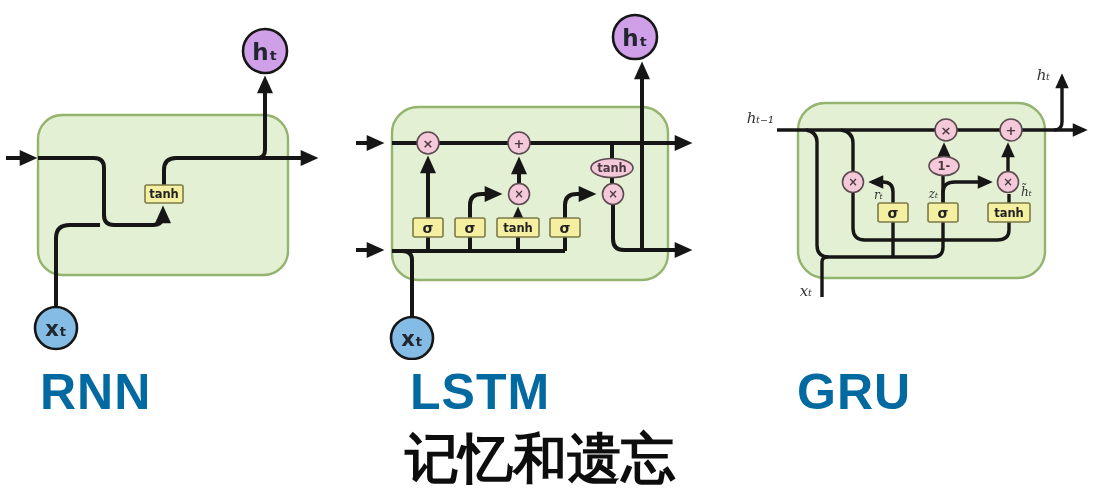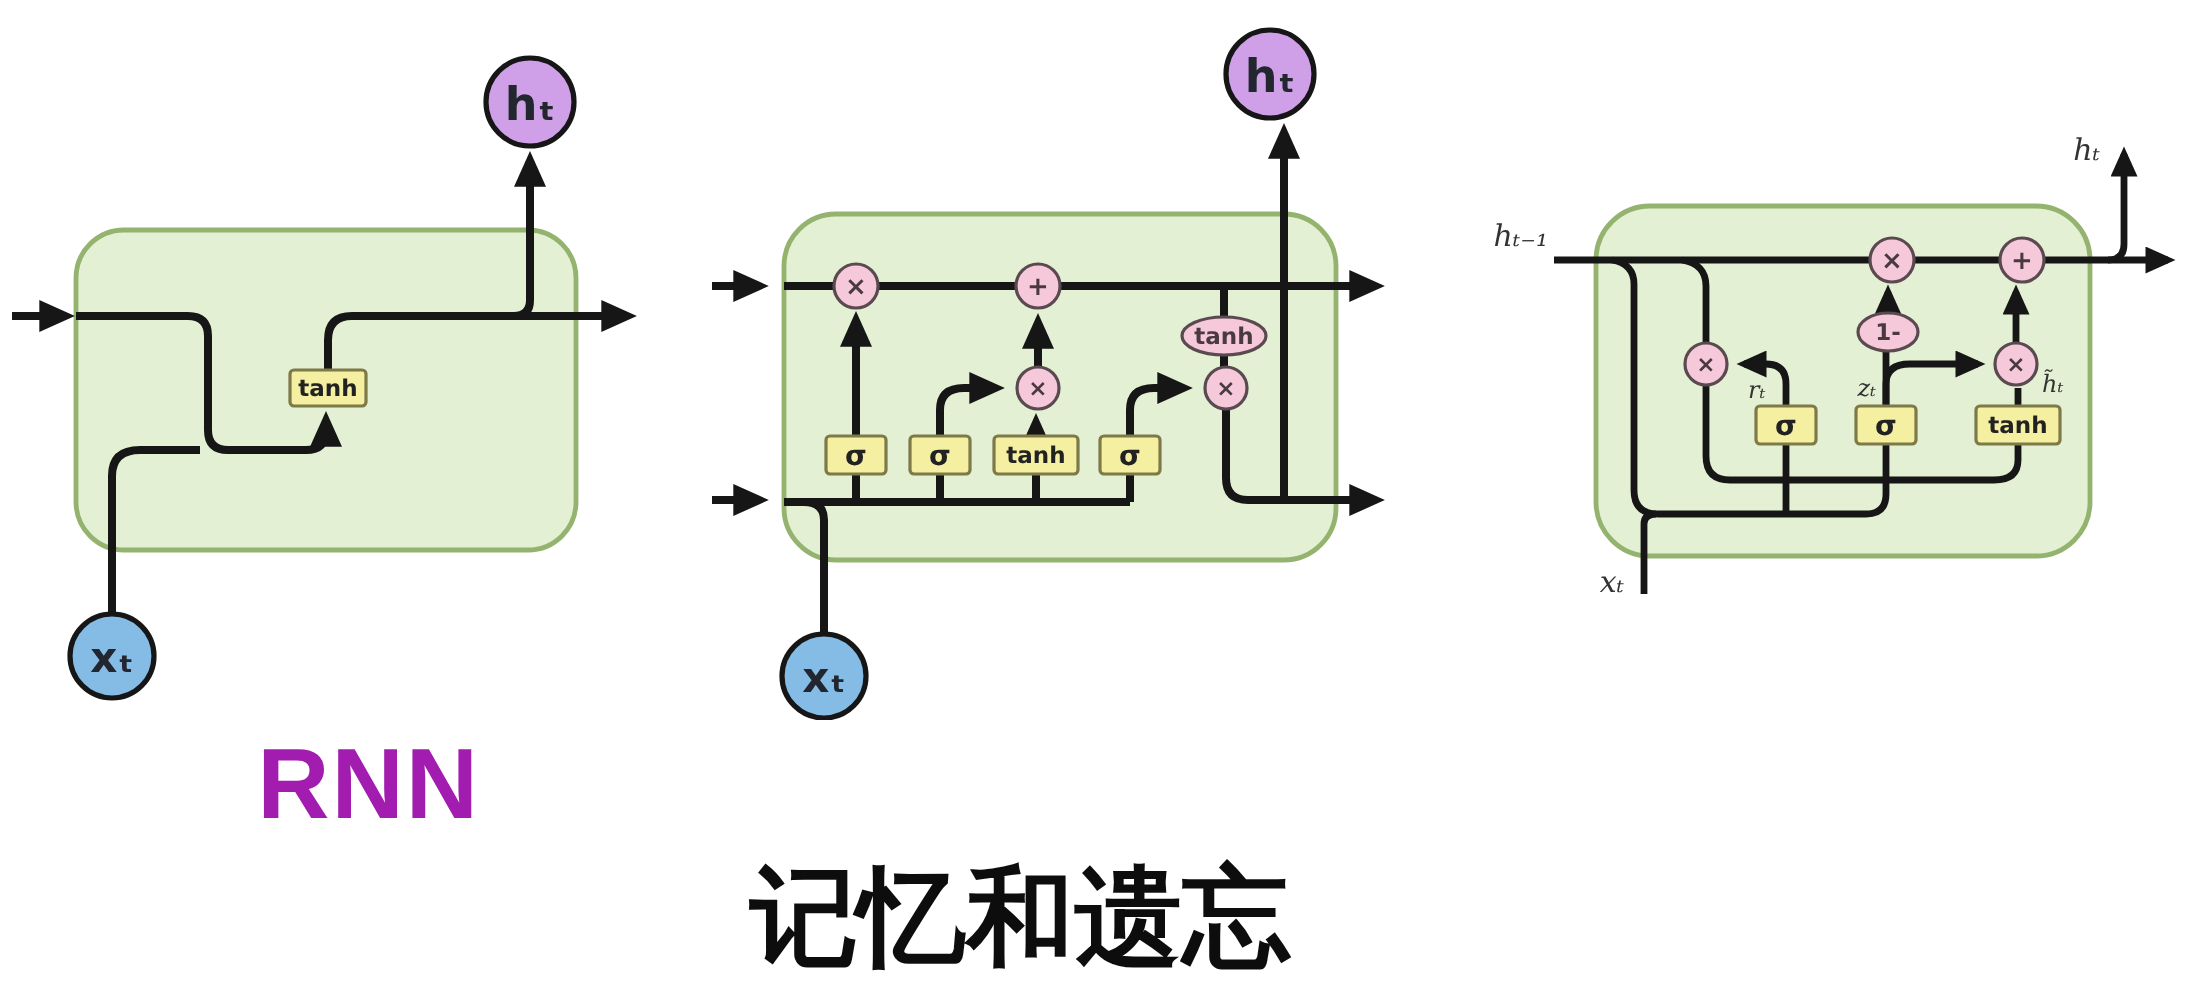--- a/index.html
+++ b/index.html
@@ -14,23 +14,23 @@
   .gate-text{font:600 14px "DejaVu Sans",sans-serif;fill:#222;text-anchor:middle;}
   .gate-text-sm{font:600 11.5px "DejaVu Sans",sans-serif;fill:#222;text-anchor:middle;}
   .op-text{font:700 13px "DejaVu Sans",sans-serif;fill:#4a3a40;text-anchor:middle;}
   .op-text-sm{font:700 11.5px "DejaVu Sans",sans-serif;fill:#4a3a40;text-anchor:middle;}
   .node-h{fill:var(--h-node-fill);stroke:var(--node-border);stroke-width:2.6;}
   .node-x{fill:var(--x-node-fill);stroke:var(--node-border);stroke-width:2.6;}
   .node-text{font:600 23px "DejaVu Sans",sans-serif;fill:#22262e;text-anchor:middle;}
   .node-text-sm{font:600 21px "DejaVu Sans",sans-serif;fill:#22262e;text-anchor:middle;}
   .mlabel{font:italic 15px "DejaVu Serif",serif;fill:#333;}
   .mlabel-sm{font:italic 12px "DejaVu Serif",serif;fill:#333;}
-  .title{position:absolute;top:363px;text-align:right;font:700 50px "Liberation Sans",sans-serif;
-         color:#a21caf;letter-spacing:1px;}
-  .caption{position:absolute;top:423px;text-align:left;white-space:nowrap;
+  .title{position:absolute;top:363px;text-align:left;font:700 50px "Liberation Sans",sans-serif;
+         color:#0369a1;letter-spacing:1px;}
+  .caption{position:absolute;top:423px;text-align:right;white-space:nowrap;
            font:600 54px "DejaVu Sans",sans-serif;color:#0d0d0d;}
 </style>
 </head>
 <body>
 
 <div id="stage">
 
   <svg width="1106" height="360" viewBox="0 0 1106 360">
     <defs>
       <marker id="ah" viewBox="0 0 10 9" refX="7.5" refY="4.5" markerWidth="19" markerHeight="16" markerUnits="userSpaceOnUse" orient="auto-start-reverse">
@@ -134,15 +134,17 @@
       <text class="mlabel" x="774" y="123" text-anchor="end">hₜ₋₁</text>
       <text class="mlabel" x="1050" y="80" text-anchor="end">hₜ</text>
       <text class="mlabel" x="812" y="296" text-anchor="end">xₜ</text>
       <text class="mlabel-sm" x="874" y="199">rₜ</text>
       <text class="mlabel-sm" x="938" y="198" text-anchor="end">zₜ</text>
       <text class="mlabel-sm" x="1021" y="196">h̃ₜ</text>
     </g>
   </svg>
 
   <div class="title" style="left:40px;width:200px;">RNN</div>
+  <div class="title" style="left:410px;width:200px;">LSTM</div>
+  <div class="title" style="left:797px;width:200px;">GRU</div>
   <div class="caption" style="left:375px;width:300px;">记忆和遗忘</div>
 
 </div>
 
 </body></html>

